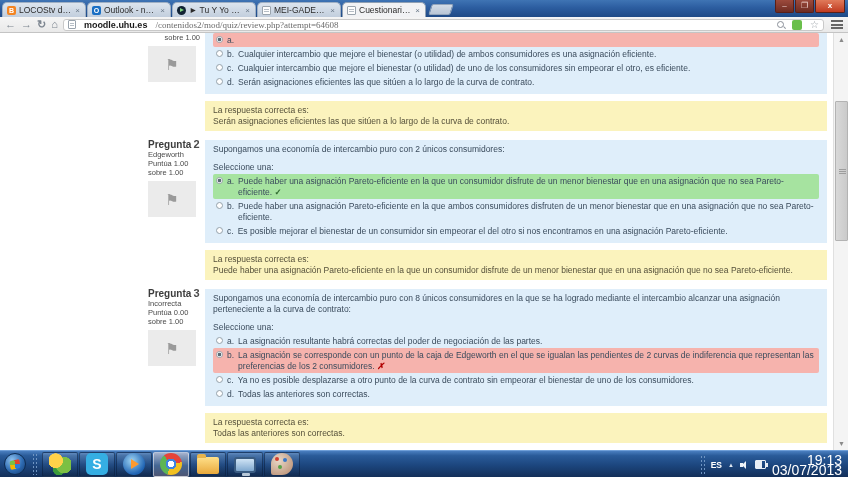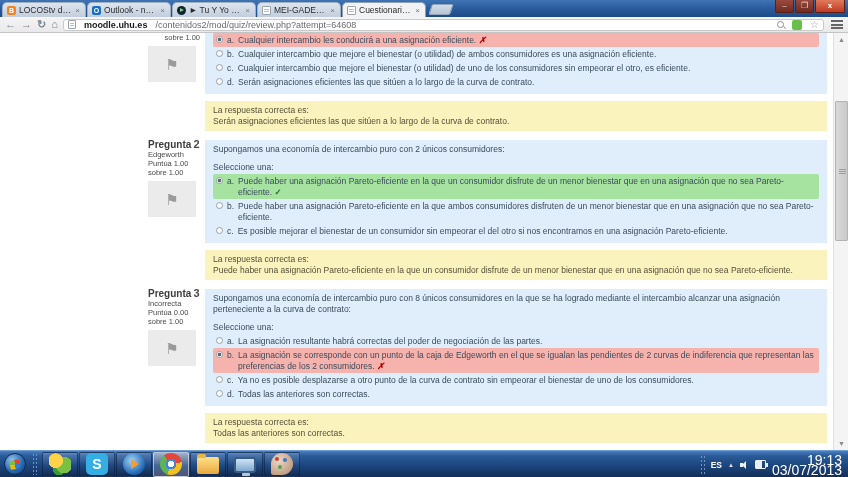--- a/index.html
+++ b/index.html
@@ -39,21 +39,21 @@
     position:absolute; top:17px; left:0; width:848px; height:16px;
     background:linear-gradient(180deg,#f5f5f5,#e9e9e9); border-bottom:1px solid #c4c4c4;
     display:flex; align-items:center; padding:0 5px; gap:5px;
   }
   .nav-ico { color:#7d8690; font-size:11px; line-height:11px; font-weight:bold; }
   .urlbar {
     flex:1; height:12px; background:#fff; border:1px solid #c9c9c9; border-radius:3px;
     display:flex; align-items:center; padding:0 4px; gap:8px; font-size:9px;
   }
   .url-domain { color:#1a1a1a; font-weight:bold; }
-  .url-path { color:#6b6b6b; }
+  .url-path { color:#6b6b6b;font-family:Liberation Serif, serif; }
   .url-spacer { flex:1; }
   .mini-page { width:8px; height:9px; background:#fff; border:1px solid #9aa4ae; border-radius:1px; position:relative; }
   .mini-page::after { content:""; position:absolute; left:1px; top:2px; width:4px; height:1px; background:#b6bec6; box-shadow:0 2px 0 #b6bec6; }
   .search-glyph { width:7px; height:7px; border:1.3px solid #8a9099; border-radius:50%; position:relative; }
   .search-glyph::after { content:""; position:absolute; left:5px; top:5px; width:3px; height:1.3px; background:#8a9099; transform:rotate(45deg); }
   .ext-green { width:10px; height:10px; background:#6abf4b; border-radius:2px; color:#fff; font-size:7px; text-align:center; line-height:10px; }
   .star-glyph { color:#9aa0a6; font-size:10px; line-height:10px; }
   .menu-glyph { width:12px; height:9px; border-top:2px solid #666; border-bottom:2px solid #666; position:relative; margin-left:2px; }
   .menu-glyph::after{ content:""; position:absolute; top:1.5px; left:0; width:12px; height:2px; background:#666; }
 
@@ -189,21 +189,20 @@
       <div style="text-align:right;">sobre 1.00</div>
       <div class="flagbox">
           <span>⚑</span>
         </div>
     </div>
     <div class="qcontent">
       <div class="qblue" style="margin-top:-2px; padding-top:2px;">
         <div class="opt-row wrong">
           <span class="radio sel"></span>
           <span class="opt-key">a.</span>
-          <span><span>Cualquier intercambio les conducirá a una asignación eficiente.</span> <span class="mark-x">✗</span></span>
         </div>
         <div class="opt-row">
           <span class="radio"></span>
           <span class="opt-key">b.</span>
           <span>Cualquier intercambio que mejore el bienestar (o utilidad) de ambos consumidores es una asignación eficiente.</span>
         </div>
         <div class="opt-row">
           <span class="radio"></span>
           <span class="opt-key">c.</span>
           <span>Cualquier intercambio que mejore el bienestar (o utilidad) de uno de los consumidores sin empeorar el otro, es eficiente.</span>

